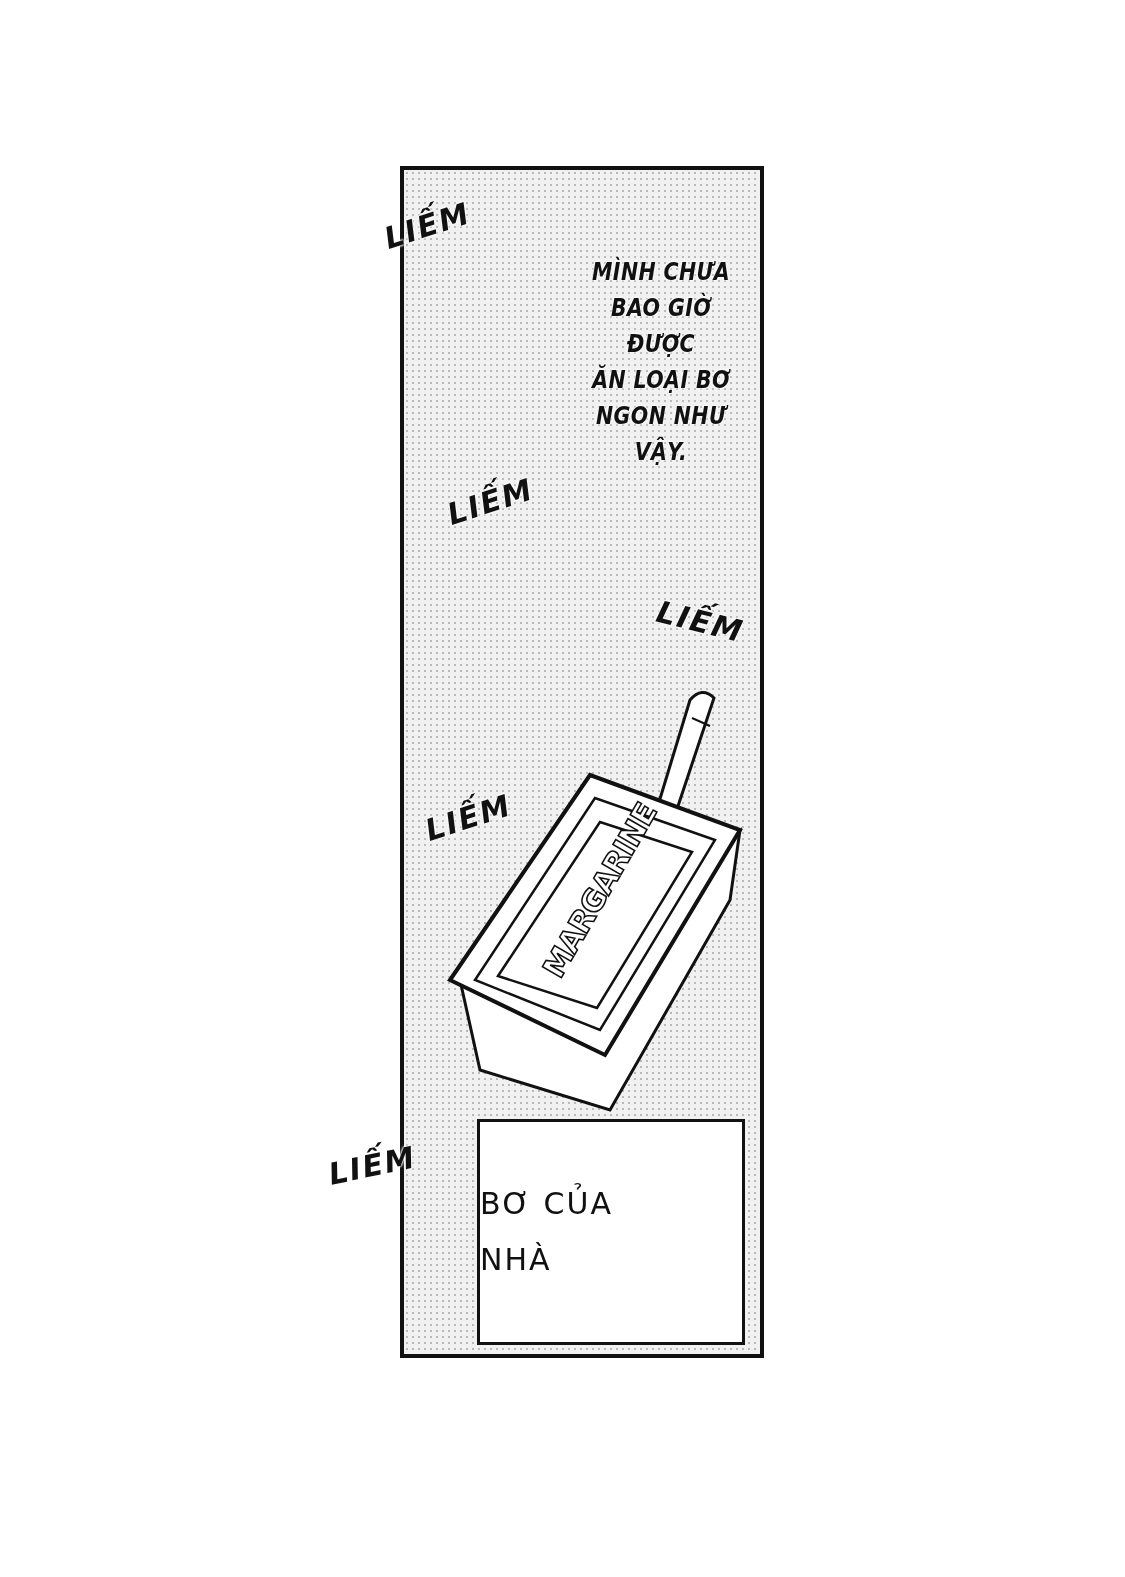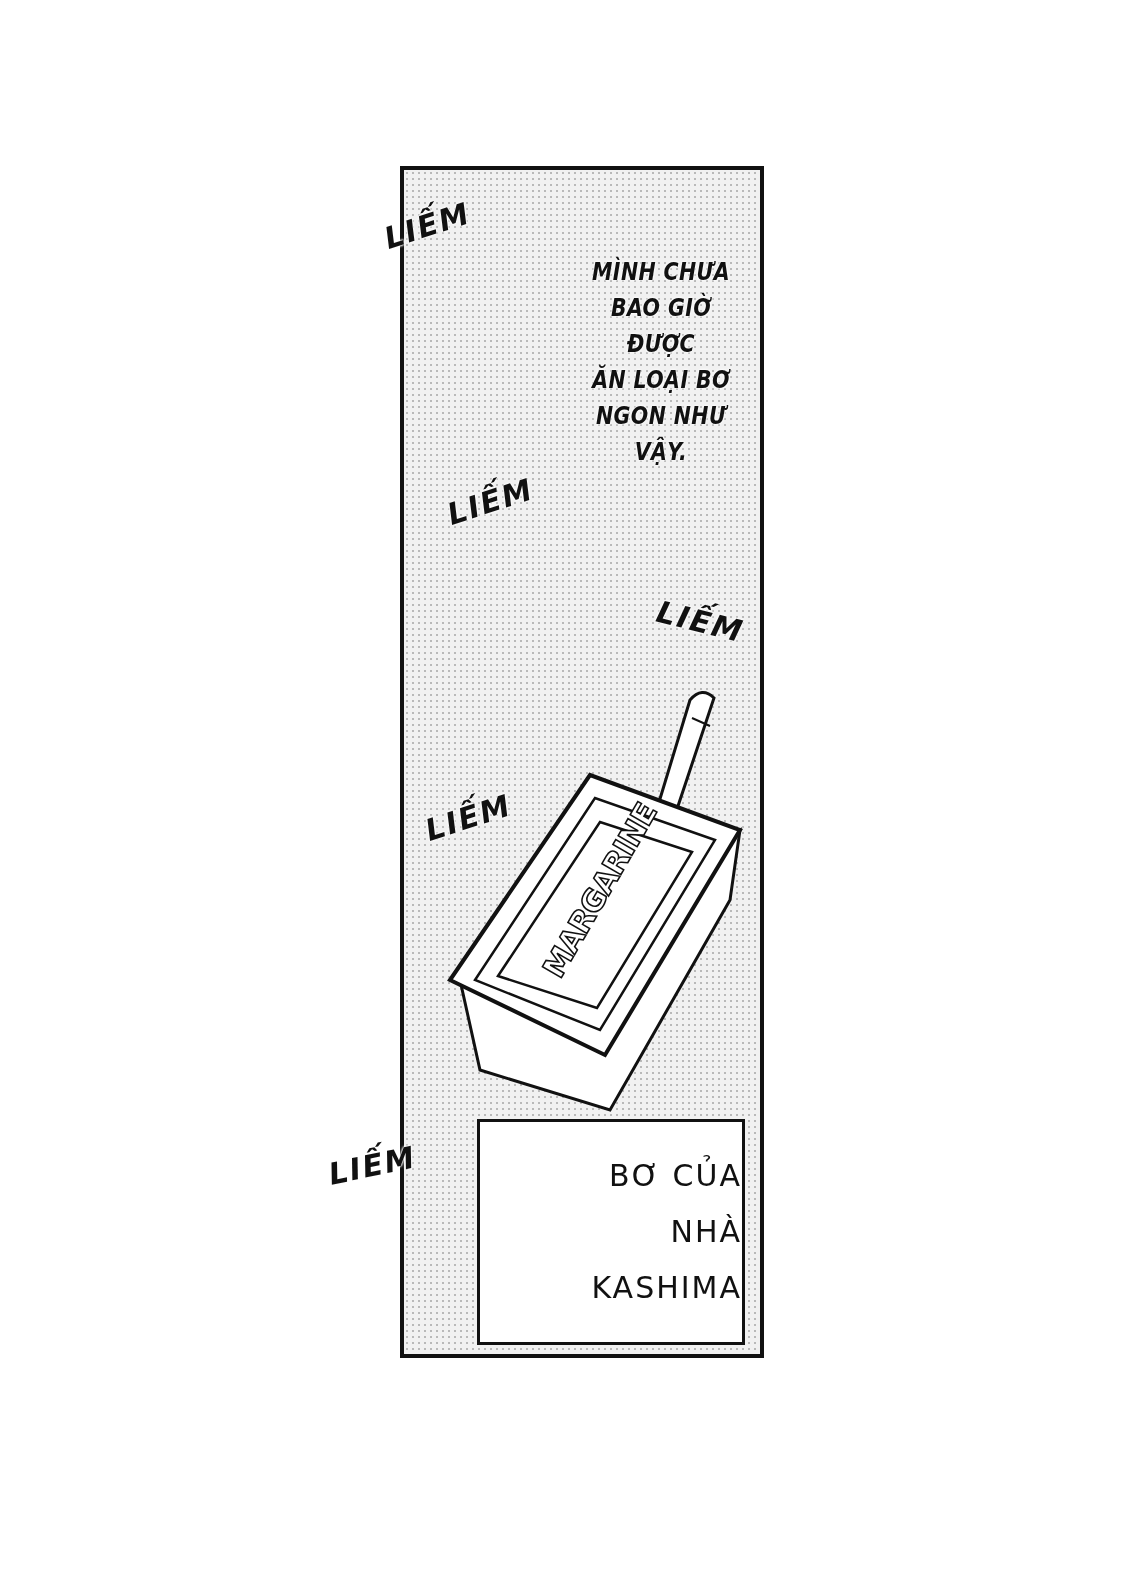--- a/index.html
+++ b/index.html
@@ -30,21 +30,21 @@
     .monologue span { display: block; text-shadow: 0 0 3px #fff, 0 0 3px #fff; }
     .sfx {
       position: absolute; font-family: "DejaVu Sans", sans-serif;
       font-weight: bold; font-style: italic; font-size: 30px; color: #111;
       text-shadow: 0 0 3px #fff, 0 0 3px #fff, 0 0 2px #fff;
       white-space: nowrap; letter-spacing: 2px;
     }
     .caption-box {
       position: absolute; left: 477px; top: 1119px; width: 268px; height: 226px;
       box-sizing: border-box; border: 3px solid #111; background: #fff;
-      display: flex; flex-direction: column; align-items: flex-end; justify-content: center;
+      display: flex; flex-direction: column; align-items: flex-start; justify-content: center;
       font-family: "DejaVu Sans", sans-serif; font-size: 30px; line-height: 56px;
       color: #111; letter-spacing: 2px;
     }
     .tub { position: absolute; left: 440px; top: 680px; }
   </style>
 </head>
 <body>
 
 <div class="panel"></div>
 
@@ -71,14 +71,13 @@
 
 <div class="sfx" style="left:383px;top:208px;transform:rotate(-18deg);">LIẾM</div>
 <div class="sfx" style="left:446px;top:484px;transform:rotate(-18deg);">LIẾM</div>
 <div class="sfx" style="left:656px;top:604px;transform:rotate(14deg);">LIẾM</div>
 <div class="sfx" style="left:424px;top:800px;transform:rotate(-18deg);">LIẾM</div>
 <div class="sfx" style="left:328px;top:1148px;transform:rotate(-12deg);">LIẾM</div>
 
 <div class="caption-box">
   <div>BƠ CỦA</div>
   <div>NHÀ</div>
-  <div>KASHIMA</div>
 </div>
 
 </body></html>

